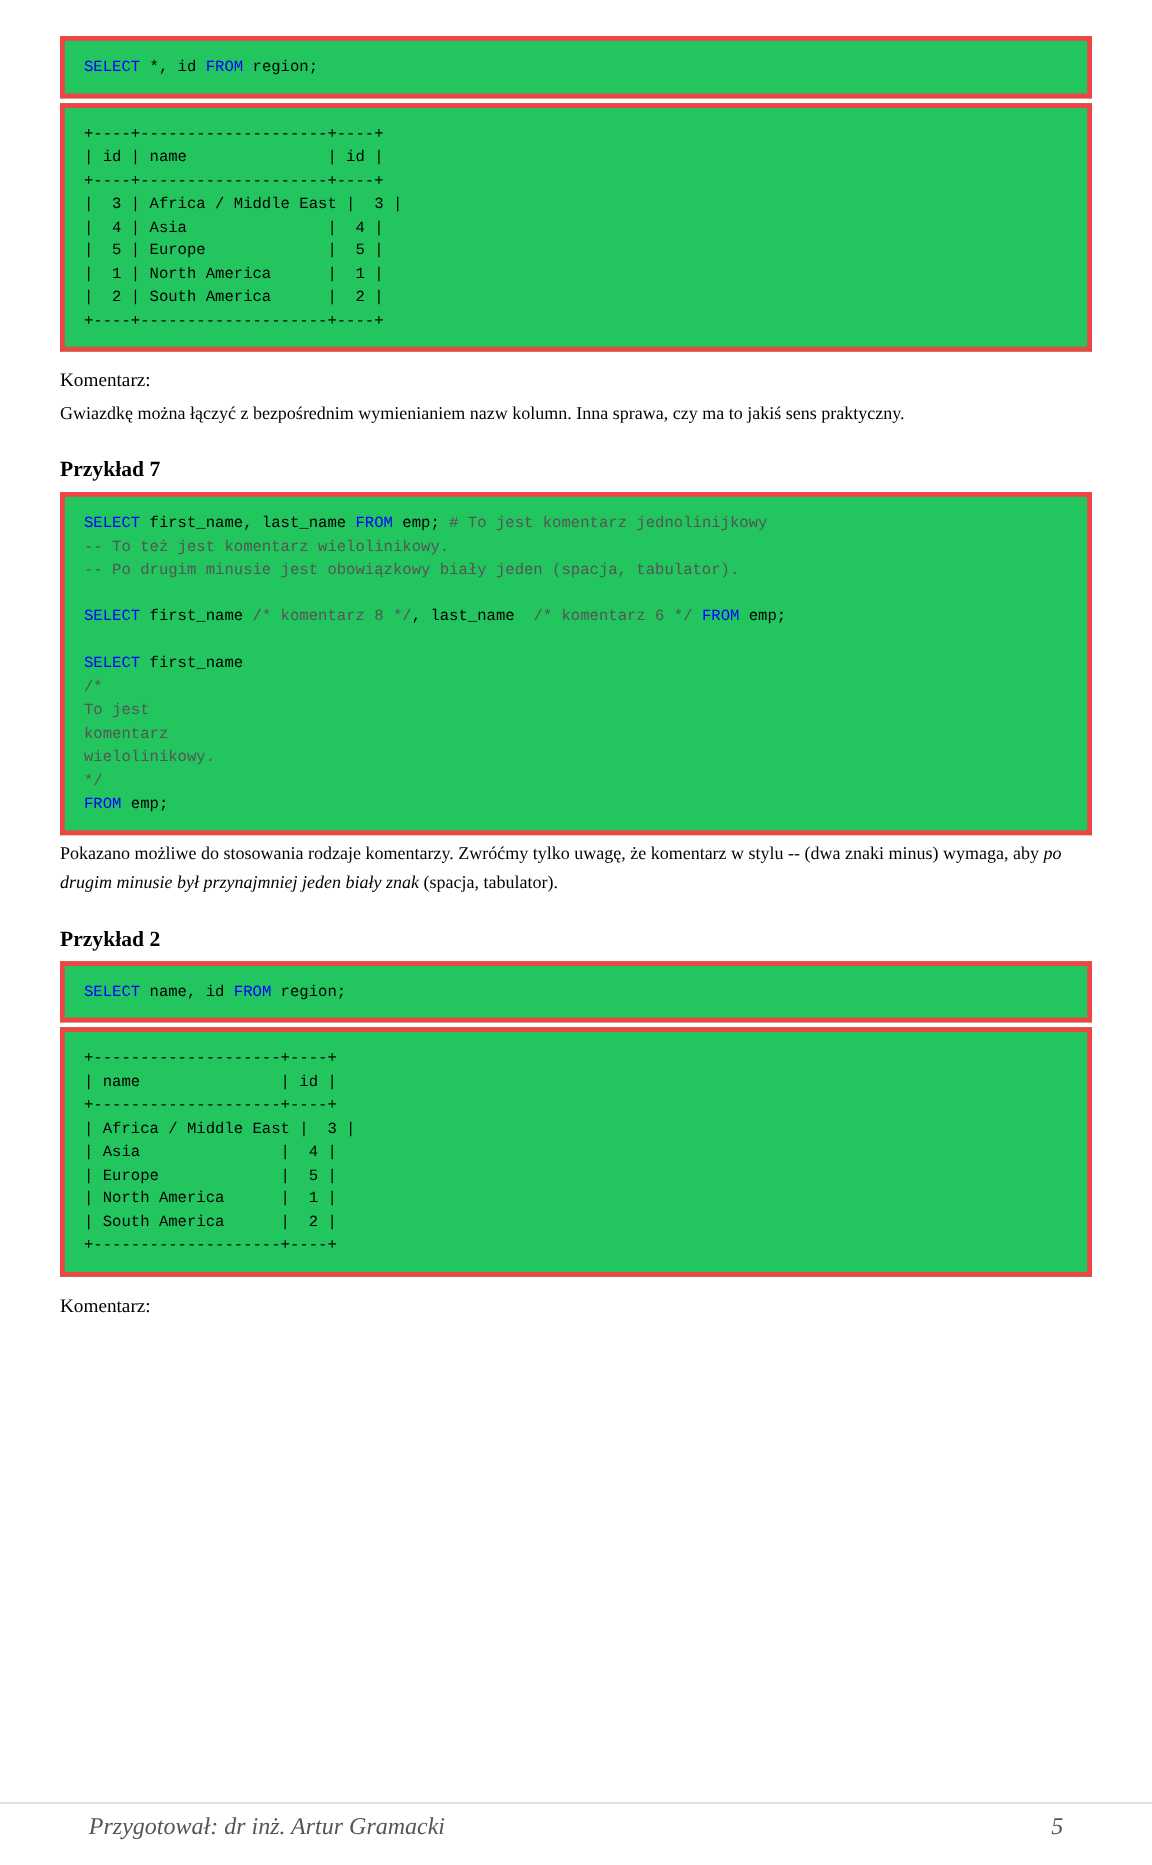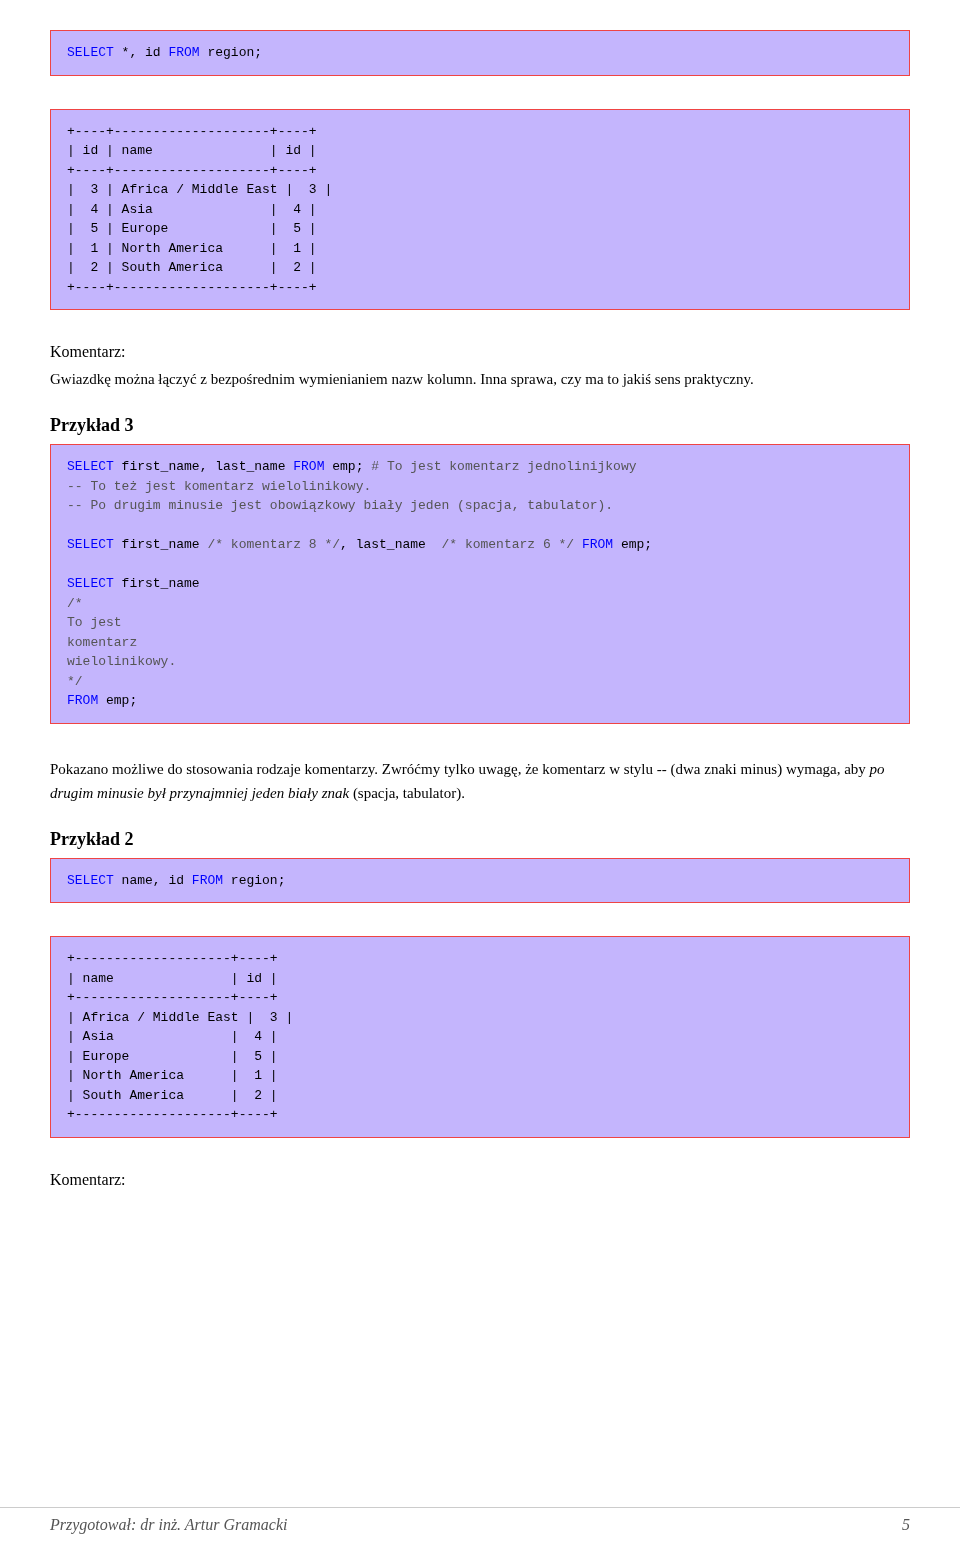--- a/index.html
+++ b/index.html
@@ -8,27 +8,27 @@
       font-size: 16px;
       background: #fff;
       color: #000;
       padding: 30px 50px 40px 50px;
       width: 960px;
       min-height: 1554px;
       position: relative;
     }
 
     .code-block {
-      border: 1px solid #ef4444;
-      background: #c4b5fd;
+      border: 4px solid #ef4444;
+      background: #22c55e;
       padding: 12px 16px;
       font-family: 'Courier New', Courier, monospace;
       font-size: 13px;
       line-height: 1.5;
-      margin-bottom: 33px;
+      margin-bottom: 4px;
       white-space: pre;
     }
 
     .kw { color: #00f; font-weight: normal; }
     .cm { color: #555; }
 
     .section-heading {
       font-size: 18px;
       font-weight: bold;
       margin-top: 24px;
@@ -50,23 +50,23 @@
 
     .italic { font-style: italic; }
 
     .footer {
       position: absolute;
       bottom: 20px;
       left: 0;
       right: 0;
       display: flex;
       justify-content: space-between;
-      padding: 0 50px;
+      padding: 0 74px;
       font-style: italic;
-      font-size: 16px;
+      font-size: 20px;
       color: #555;
       border-top: 1px solid #ccc;
       padding-top: 8px;
     }
   </style>
 </head>
 <body>
 
 <div class="code-block"><span class="kw">SELECT</span> *, id <span class="kw">FROM</span> region;</div>
 
@@ -76,21 +76,21 @@
 |  3 | Africa / Middle East |  3 |
 |  4 | Asia               |  4 |
 |  5 | Europe             |  5 |
 |  1 | North America      |  1 |
 |  2 | South America      |  2 |
 +----+--------------------+----+</div>
 
 <p class="commentary-label">Komentarz:</p>
 <p class="body-text">Gwiazdkę można łączyć z bezpośrednim wymienianiem nazw kolumn. Inna sprawa, czy ma to jakiś sens praktyczny.</p>
 
-<p class="section-heading">Przykład 3</p>
+<p class="section-heading">Przykład 7</p>
 
 <div class="code-block"><span class="kw">SELECT</span> first_name, last_name <span class="kw">FROM</span> emp; <span class="cm"># To jest komentarz jednolinijkowy</span>
 <span class="cm">-- To też jest komentarz wielolinikowy.</span>
 <span class="cm">-- Po drugim minusie jest obowiązkowy biały jeden (spacja, tabulator).</span>
 
 <span class="kw">SELECT</span> first_name <span class="cm">/* komentarz 8 */</span>, last_name  <span class="cm">/* komentarz 6 */</span> <span class="kw">FROM</span> emp;
 
 <span class="kw">SELECT</span> first_name
 <span class="cm">/*
 To jest

